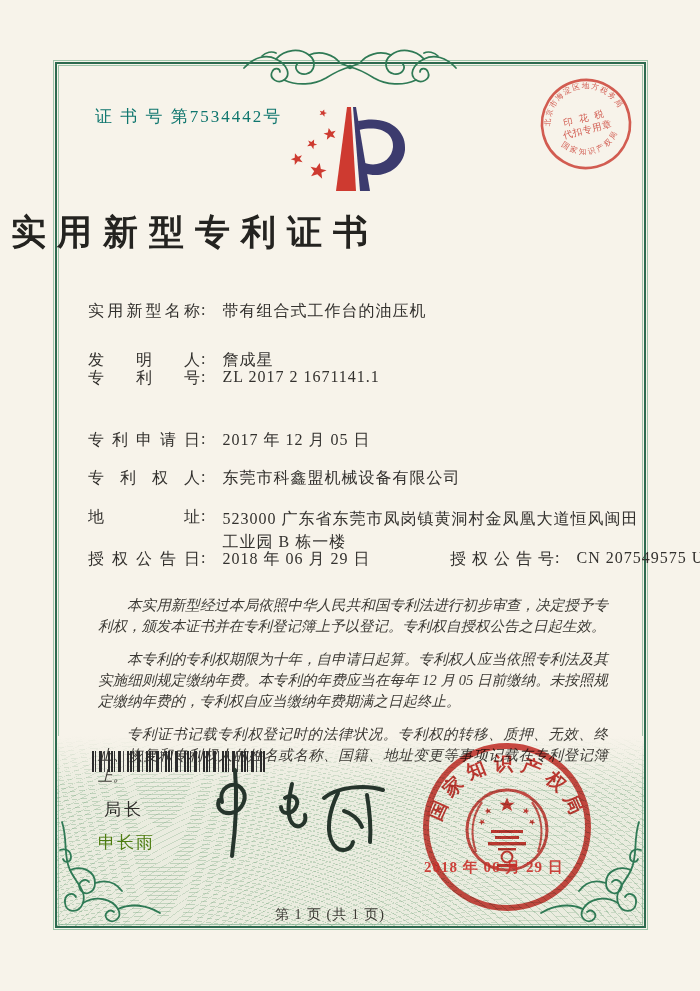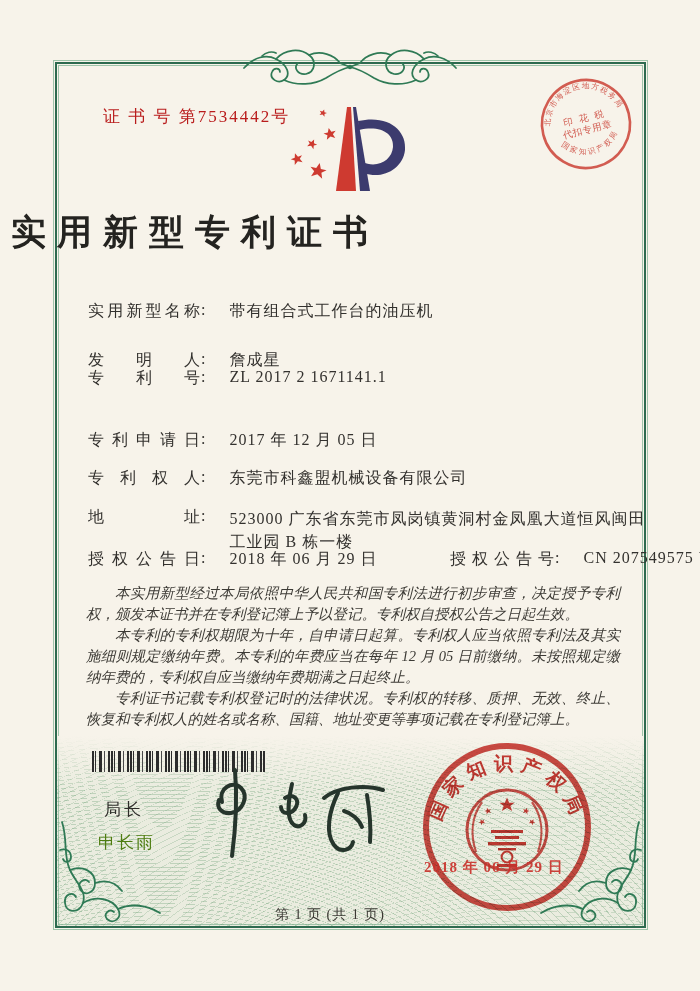--- a/index.html
+++ b/index.html
@@ -23,41 +23,41 @@
     position:absolute;left:57px;top:736px;width:587px;height:190px;
     background-color:rgba(168,198,166,.16);
     background-image:
       repeating-radial-gradient(900px 520px at 18% 165%, rgba(108,160,118,.34) 0 1px, rgba(108,160,118,0) 1px 7px),
       repeating-radial-gradient(1000px 560px at 82% 175%, rgba(108,160,118,.26) 0 1px, rgba(108,160,118,0) 1px 8px);
   }
   .guilloche .fade{
     position:absolute;left:0;top:0;width:100%;height:55px;
     background:linear-gradient(#f7f3ea,rgba(247,243,234,0));
   }
-  .cert-number{position:absolute;left:103px;top:105px;font-size:17px;letter-spacing:2px;color:#b91c1c;}
+  .cert-number{position:absolute;left:95px;top:105px;font-size:17px;letter-spacing:2px;color:#0f766e;}
   .logo{position:absolute;left:283px;top:101px;width:145px;height:97px;}
   .title{
     position:absolute;left:0;right:0;top:209px;text-align:left;
     font-size:35px;font-weight:bold;letter-spacing:11px;color:#242320;text-indent:11px;
   }
   .field-row{position:absolute;left:88px;font-size:16px;white-space:nowrap;}
   .flabel{
     display:inline-block;width:112px;vertical-align:top;
     text-align:justify;text-align-last:justify;letter-spacing:0;
   }
   .fcolon{display:inline-block;margin-left:1px;}
-  .fvalue{display:inline-block;margin-left:20px;letter-spacing:1px;vertical-align:top;}
+  .fvalue{display:inline-block;margin-left:13px;letter-spacing:1px;vertical-align:top;}
   .fvalue.wrap{white-space:normal;width:420px;line-height:23px;}
   .pair2{position:absolute;left:362px;top:0;white-space:nowrap;}
   .pair2 .flabel{width:104px;}
   .paragraphs{
     position:absolute;left:86px;top:583px;width:534px;
     font-size:14.5px;line-height:21px;font-style:italic;color:#3c3a35;
   }
-  .paragraphs p{margin:0;text-indent:2em;text-align:justify;}
+  .paragraphs p{margin:12px;text-indent:2em;text-align:justify;}
   .barcode{
     position:absolute;left:92px;top:751px;width:173px;height:21px;
     background:repeating-linear-gradient(90deg,
       #2c2c2c 0 2px,transparent 2px 3px,#2c2c2c 3px 4px,transparent 4px 7px,
       #2c2c2c 7px 10px,transparent 10px 12px,#4a4a4a 12px 13px,transparent 13px 16px,
       #2c2c2c 16px 18px,transparent 18px 19px);
   }
   .director-title{position:absolute;left:98px;top:798px;font-size:17px;letter-spacing:3px;color:#2e2d2a;margin-left:6px;}
   .director-name{position:absolute;left:98px;top:831px;font-size:17px;letter-spacing:2px;color:#4d7c0f;}
   .signature{position:absolute;left:188px;top:762px;width:215px;height:102px;}

